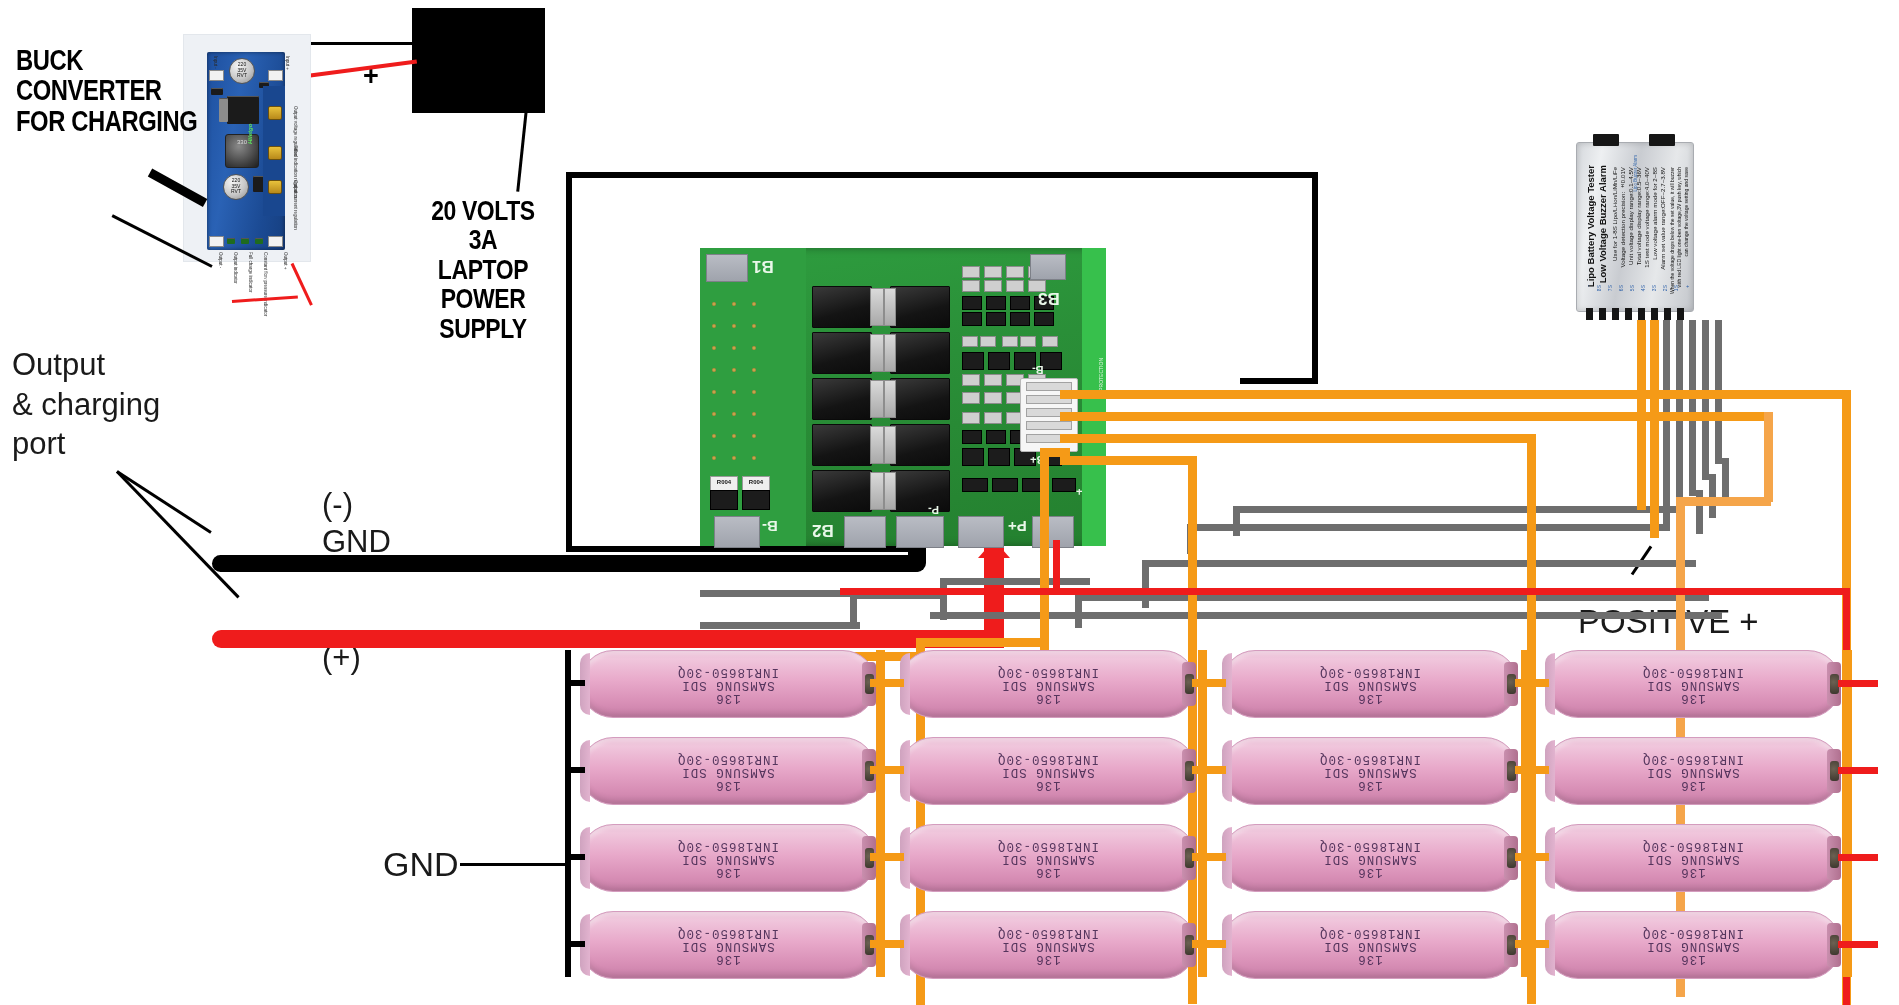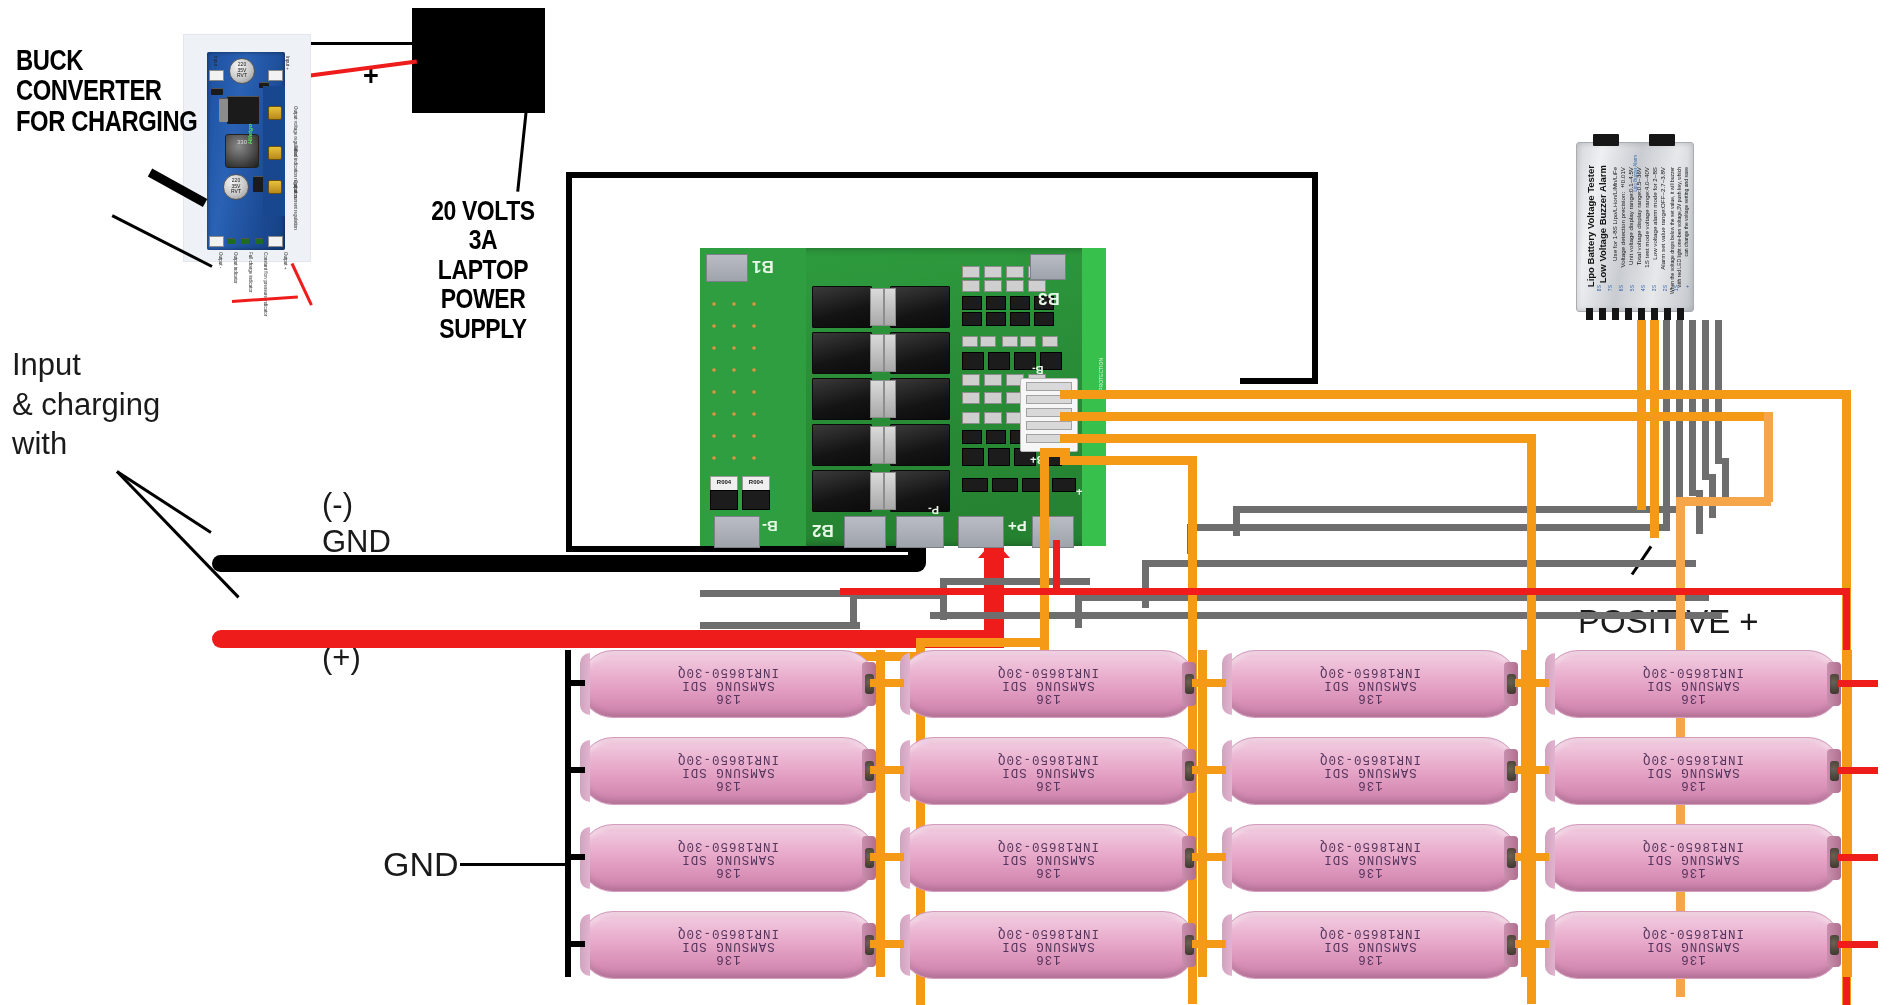--- a/index.html
+++ b/index.html
@@ -179,23 +179,23 @@
 
   <div class="abs lbl-bold" style="left:418px;top:196px;font-size:28px;text-align:center;width:130px;transform:scaleX(0.82);transform-origin:center center;">
     <div>20 VOLTS</div>
     <div>3A</div>
     <div>LAPTOP</div>
     <div>POWER</div>
     <div>SUPPLY</div>
   </div>
 
   <div class="abs lbl-plain" style="left:12px;top:345px;font-size:31px;line-height:1.28;">
-    <div>Input</div>
+    <div>Output</div>
     <div>&amp; charging</div>
-    <div>with</div>
+    <div>port</div>
   </div>
 
   <div class="abs lbl-plain" style="left:322px;top:487px;font-size:31px;line-height:1.18;">
     <div>(-)</div>
     <div>GND</div>
   </div>
 
   <div class="abs lbl-plain" style="left:322px;top:640px;font-size:31px;">(+)</div>
 
   <div class="abs lbl-plain" style="left:383px;top:845px;font-size:34px;">GND</div>

